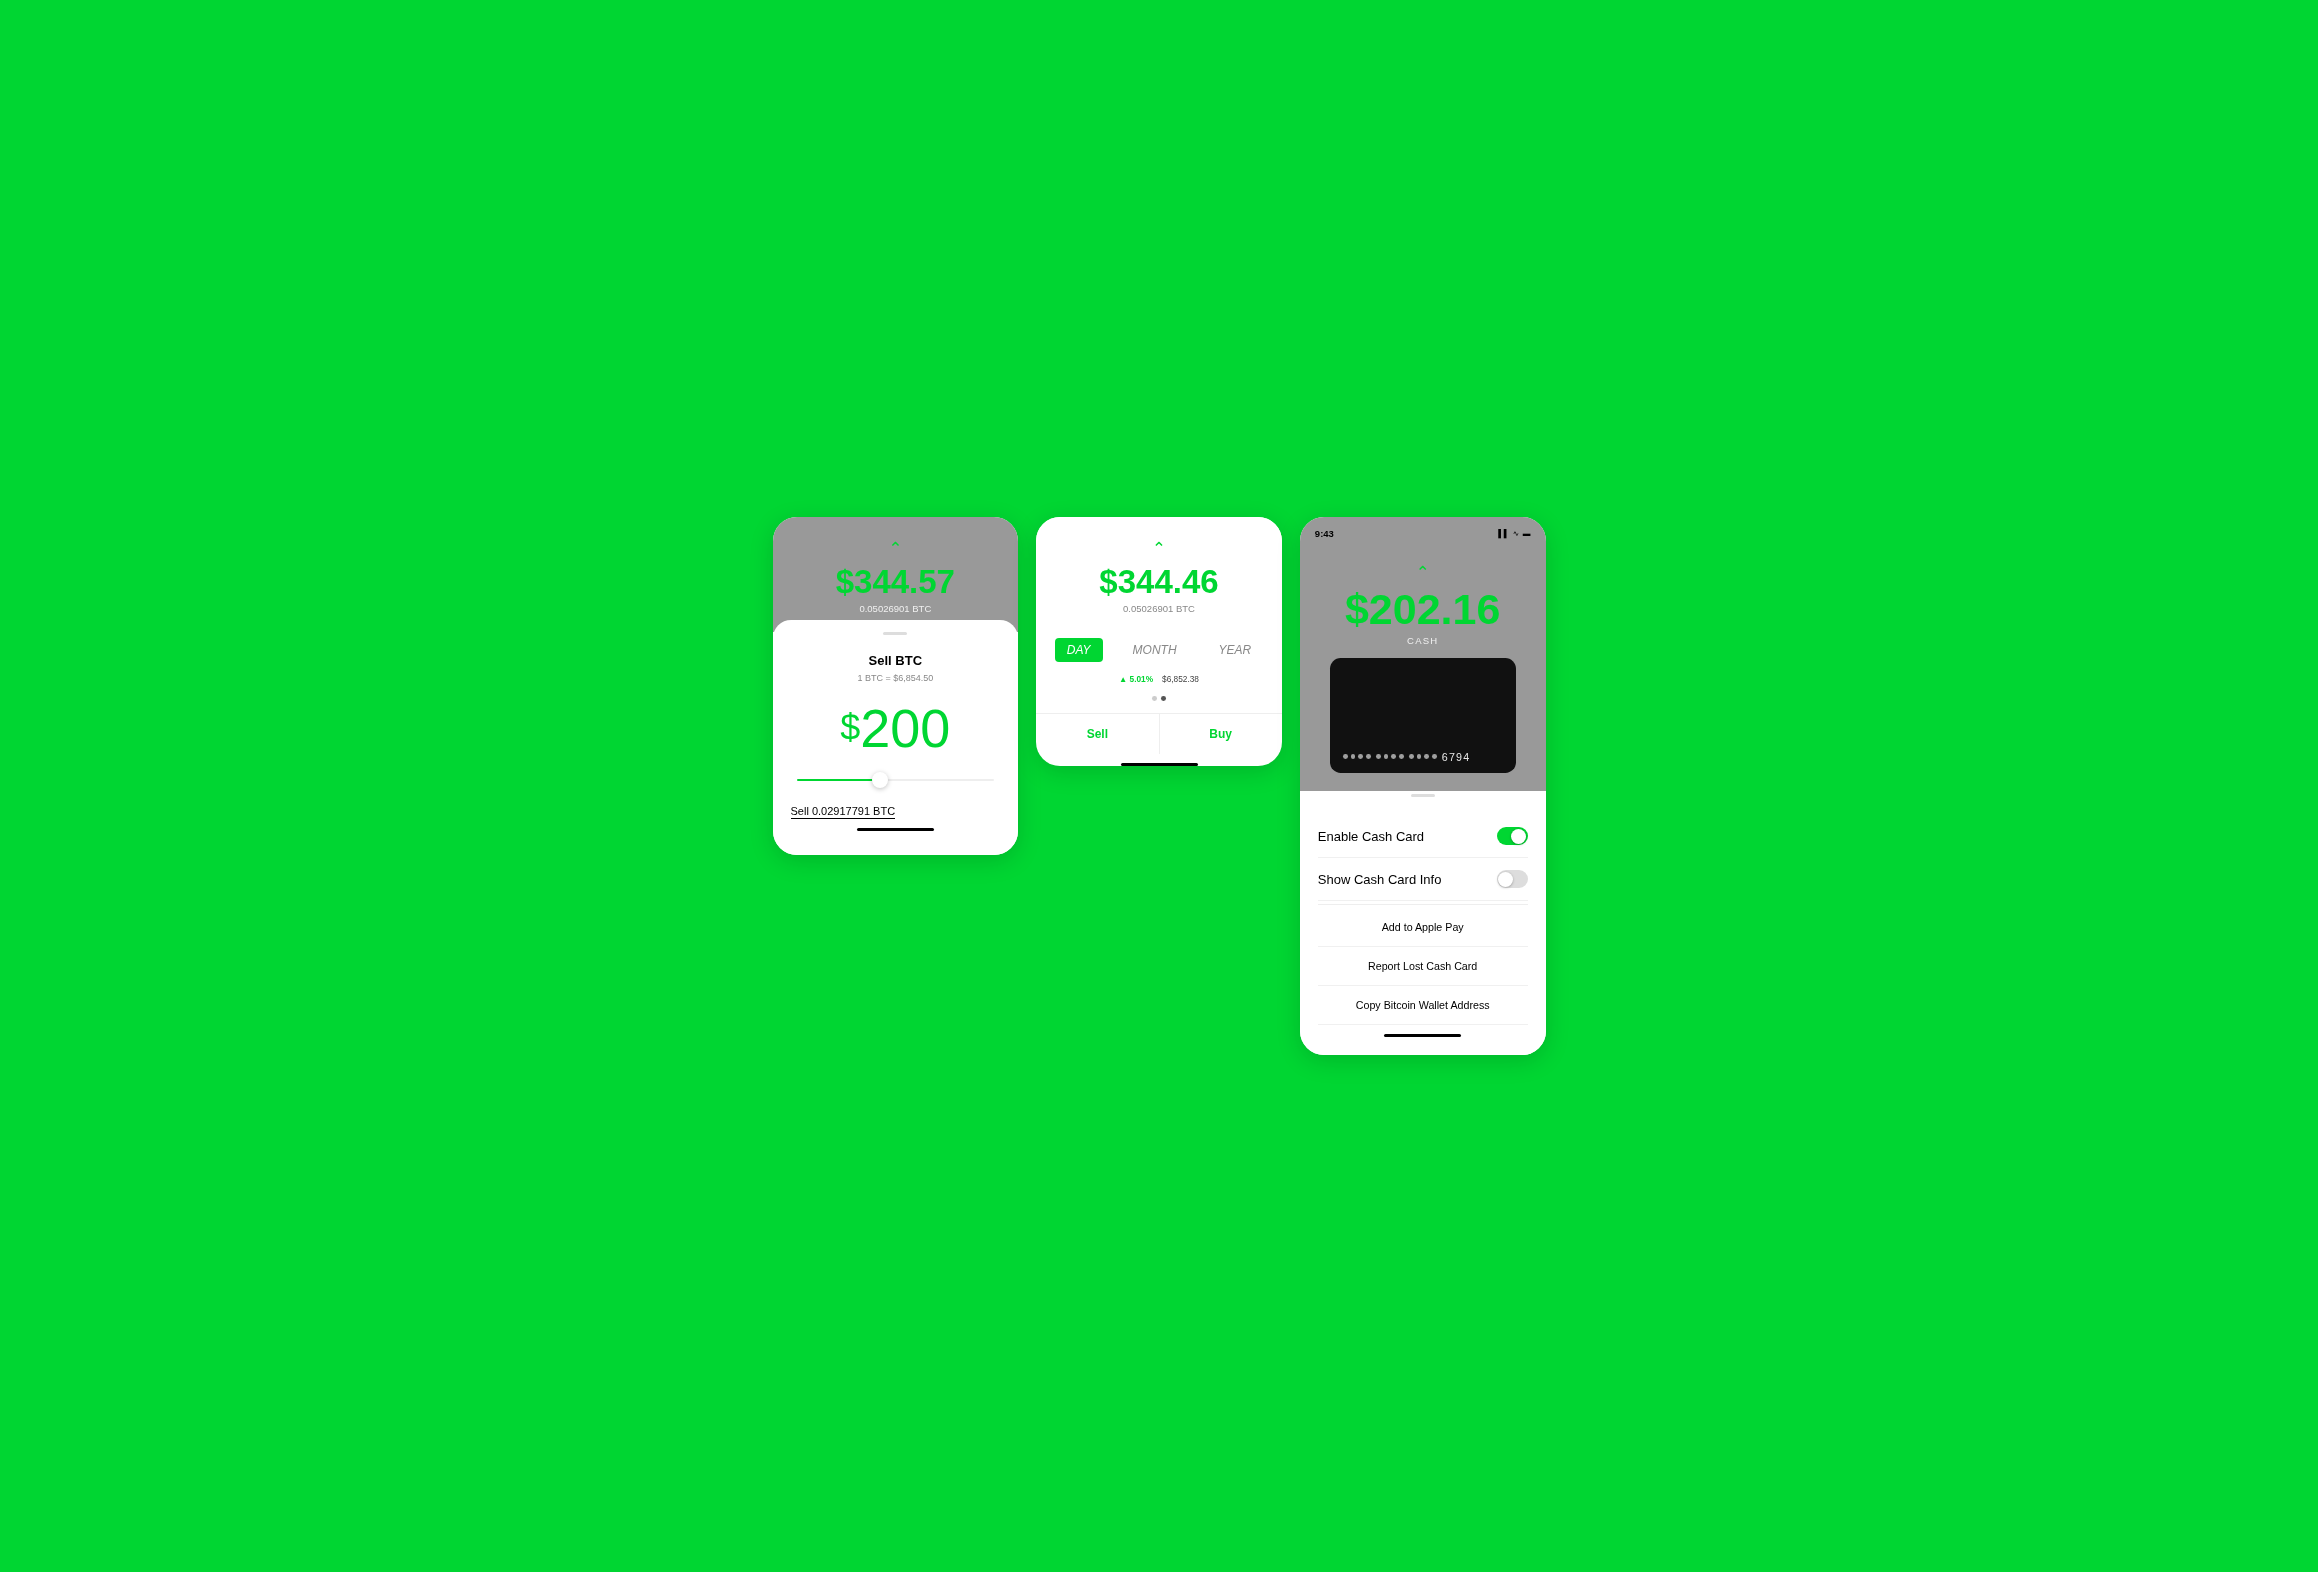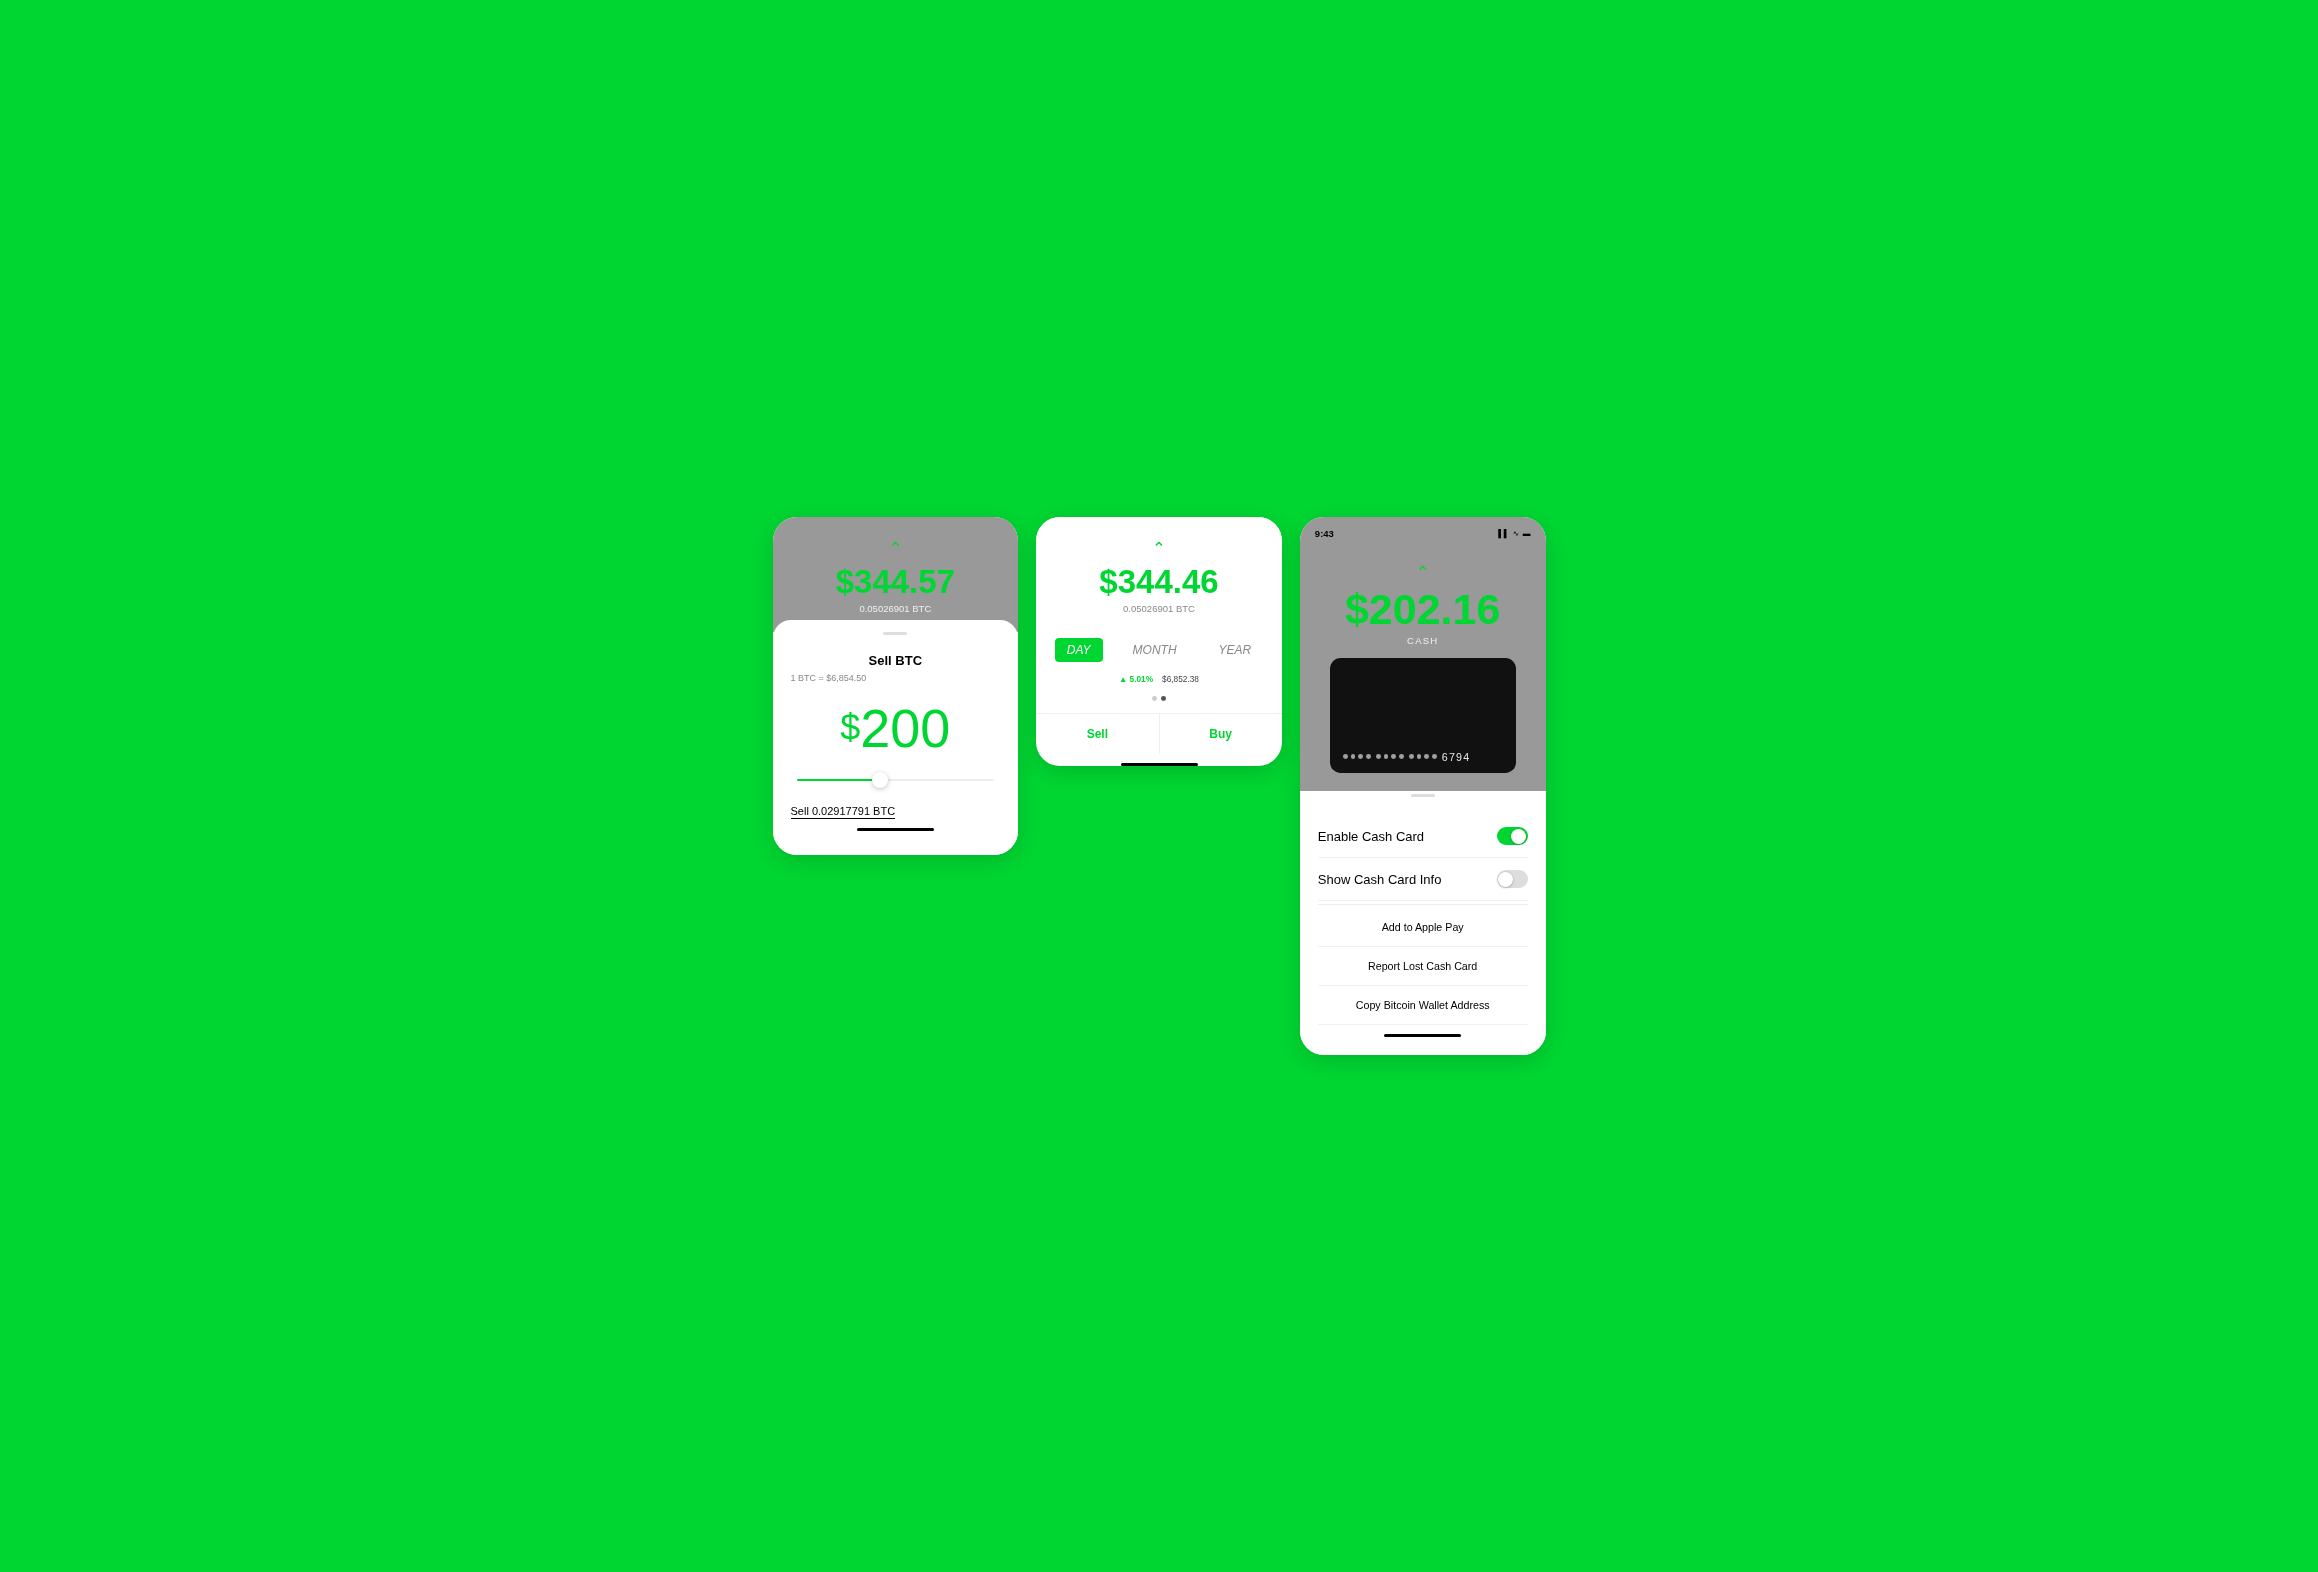--- a/index.html
+++ b/index.html
@@ -78,20 +78,21 @@
 
     .sell-title {
       text-align: center;
       font-size: 13px;
       font-weight: 700;
       color: #000;
       margin-bottom: 4.8px;
     }
 
     .sell-rate {
+      text-align: center;
       font-size: 9px;
       color: #888;
       margin-bottom: 18px;
     }
 
     .sell-amount {
       text-align: center;
       font-size: 54px;
       font-weight: 300;
       color: #00D632;

